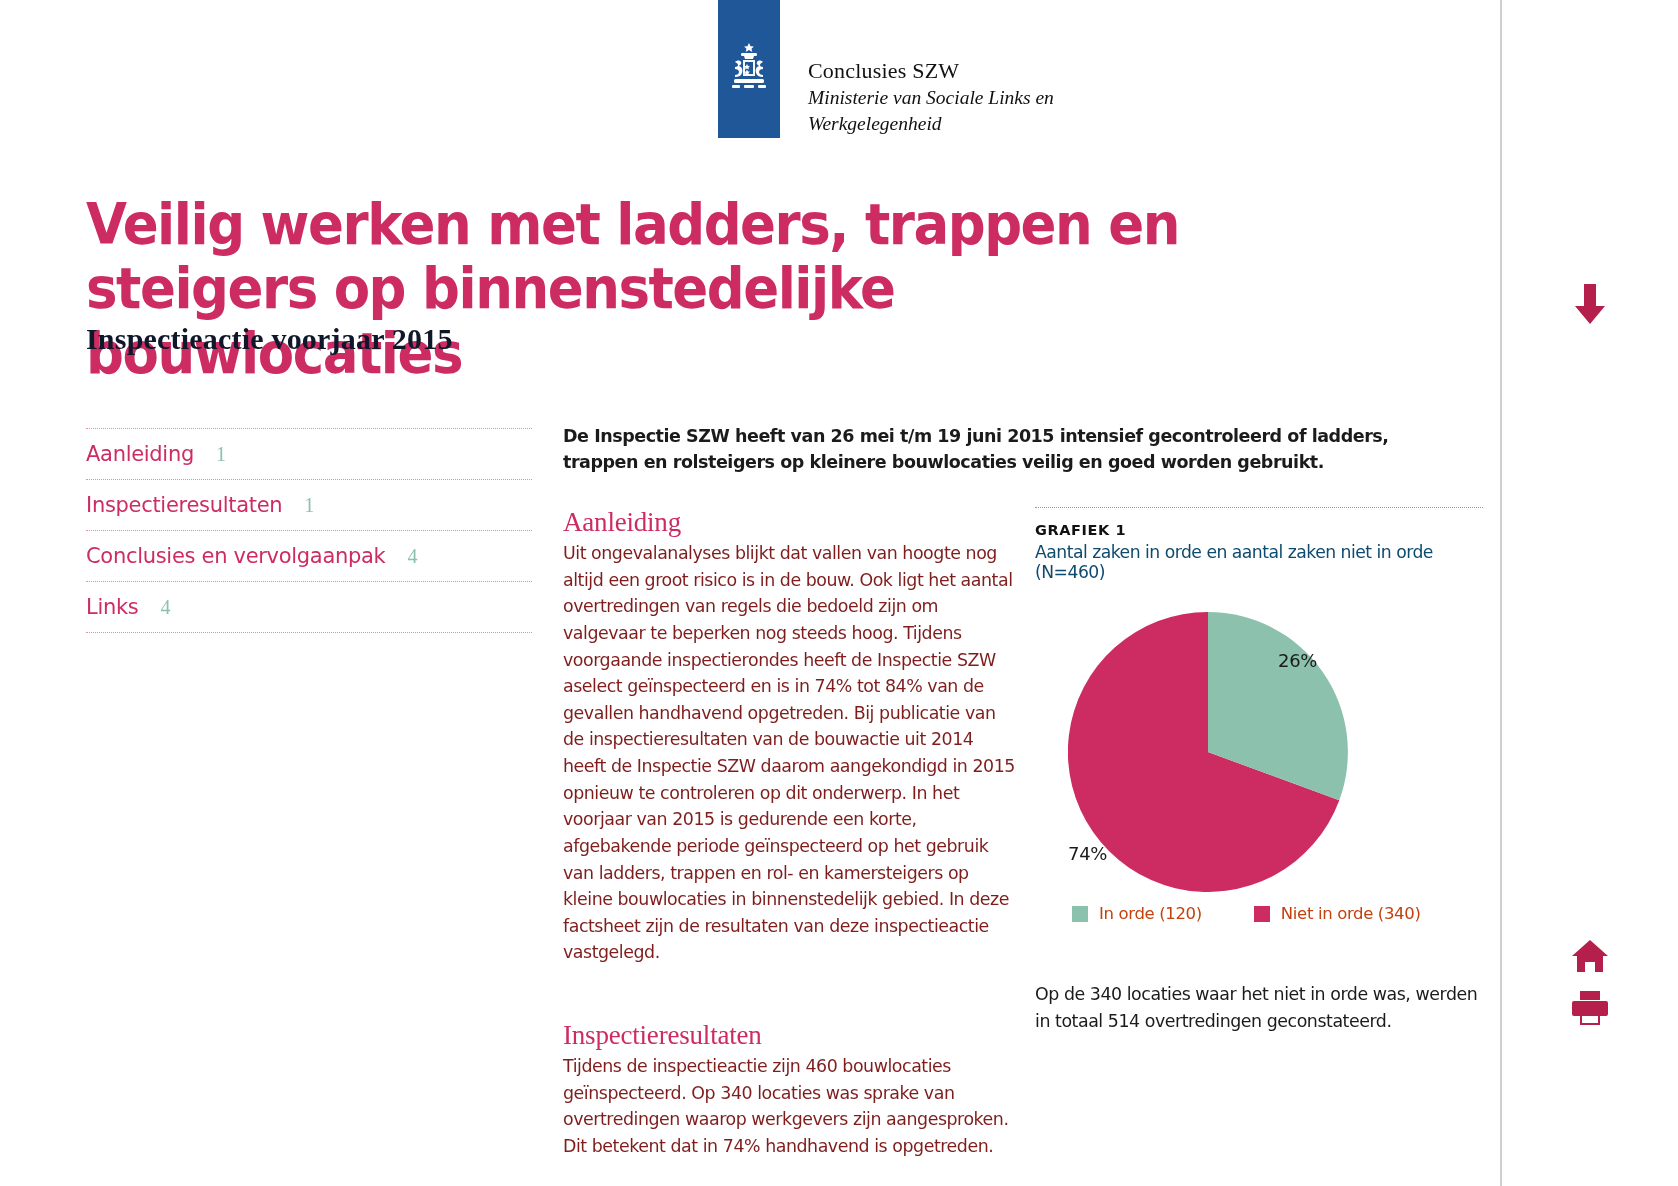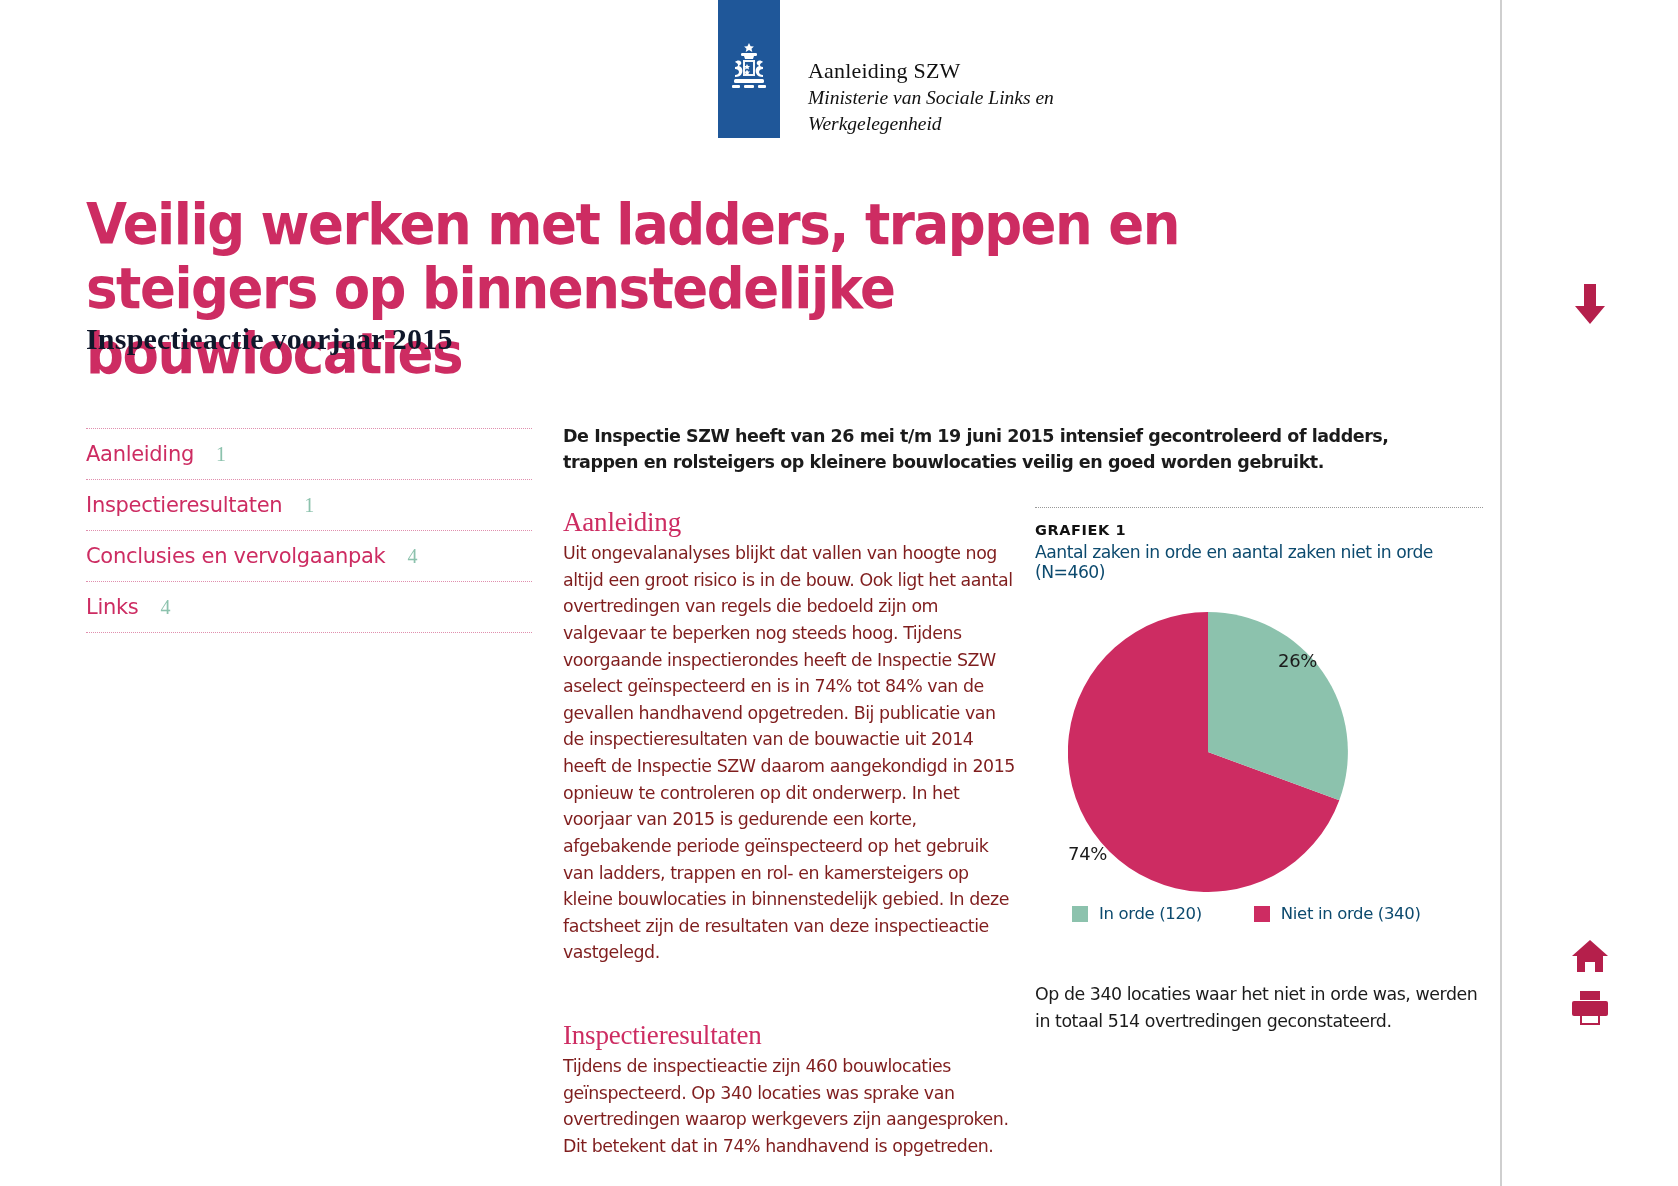--- a/index.html
+++ b/index.html
@@ -207,21 +207,21 @@
   }
   .swatch {
     width: 16px; height: 16px;
     margin-right: 11px;
     display: inline-block;
   }
   .legend-label {
     font-family: "DejaVu Sans", sans-serif;
     font-size: 16.5px;
     letter-spacing: -.35px;
-    color: #0c4a6e;
+    color: #c2410c;
   }
   .right-note {
     margin-top: 58px;
     font-family: "DejaVu Sans", sans-serif;
     font-size: 17.4px;
     line-height: 1.53;
     letter-spacing: -.45px;
     color: #1b1b1b;
   }
 </style>
@@ -244,21 +244,21 @@
           <path d="M8 22 c2-2 5-2 6 0 1 2-1 3-2 4 3 1 4 4 3 7 -1 3-4 4-7 4 l0-2 c2 0 4-1 4-3 0-2-2-3-4-3 l0-2 c2 0 3-1 3-2 0-1-1-2-3-3z"></path>
           <path d="M36 22 c-2-2-5-2-6 0 -1 2 1 3 2 4 -3 1-4 4-3 7 1 3 4 4 7 4 l0-2 c-2 0-4-1-4-3 0-2 2-3 4-3 l0-2 c-2 0-3-1-3-2 0-1 1-2 3-3z"></path>
           <rect x="7" y="39" width="30" height="4" rx="1.5"></rect>
           <rect x="5" y="45" width="8" height="3" rx="1"></rect>
           <rect x="31" y="45" width="8" height="3" rx="1"></rect>
           <rect x="17" y="45" width="10" height="3" rx="1"></rect>
         </g>
       </svg>
     </div>
     <div class="logo-text">
-      <div class="logo-line1">Aanleiding SZW</div>
+      <div class="logo-line1">Conclusies SZW</div>
       <div class="logo-line2">Ministerie van Sociale Links en</div>
       <div class="logo-line3">Werkgelegenheid</div>
     </div>
   </div>
 
   <h1 class="title">Veilig werken met ladders, trappen en steigers op binnenstedelijke bouwlocaties</h1>
   <div class="subtitle">Inspectieactie voorjaar 2015</div>
 
   <nav class="toc">
     <div class="toc-rule"></div>

